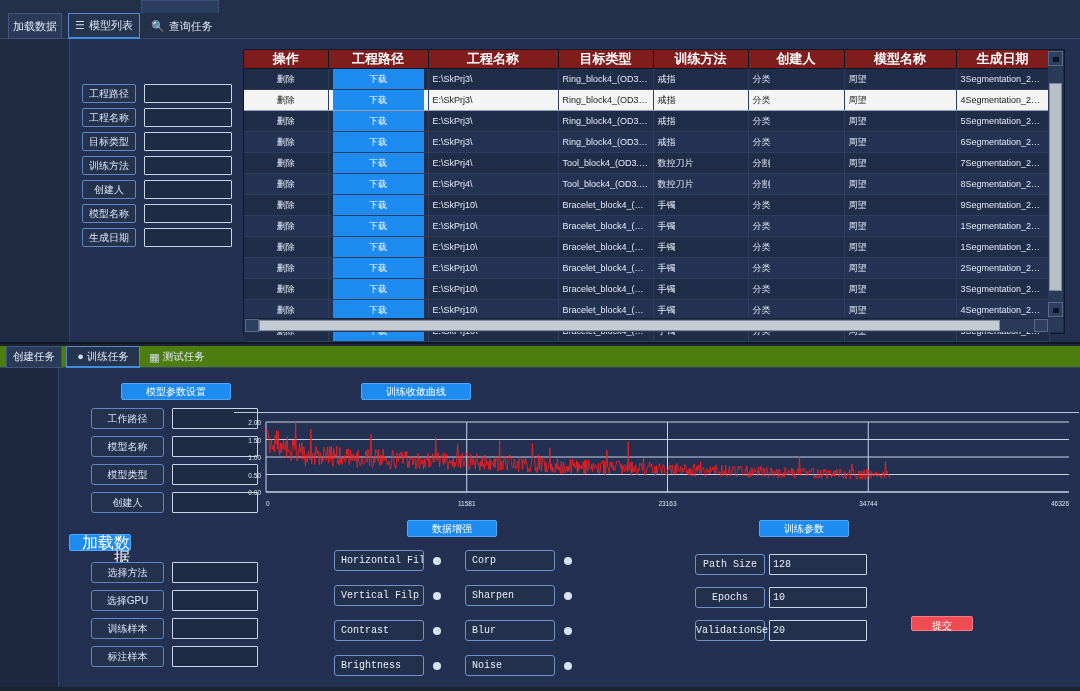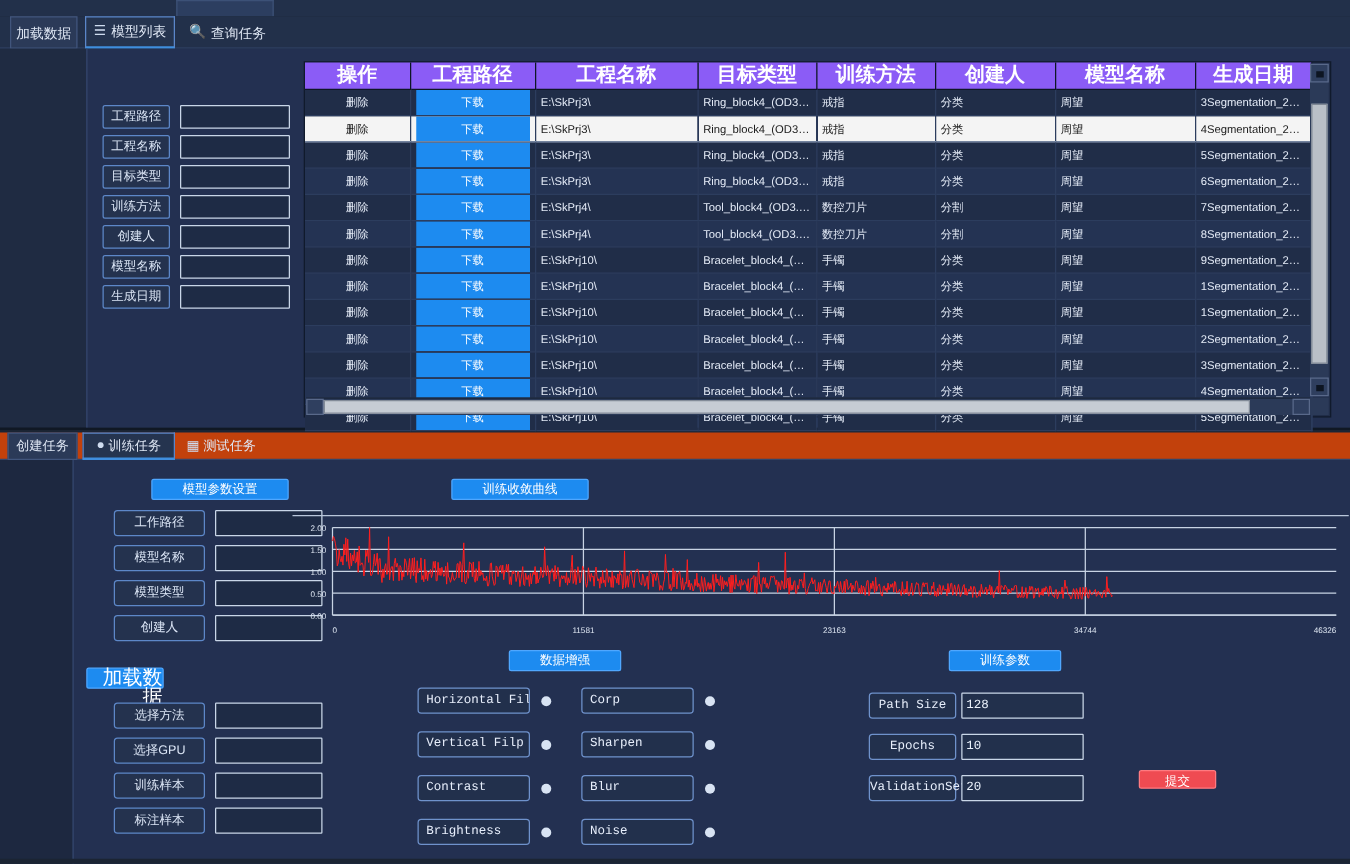--- a/index.html
+++ b/index.html
@@ -77,21 +77,21 @@
   }
 
   
   .tablewrap {
     position: absolute; left: 173px; top: 10px; width: 822px; height: 285px;
     border: 1px solid #101a2c;
     background: #202d48;
   }
   table.grid { border-collapse: collapse; width: 805px; table-layout: fixed; }
   table.grid th {
-    background: #8b5cf6; color: #ffffff; font-size: 16px; font-weight: bold;
+    background: #7f1d1d; color: #ffffff; font-size: 13px; font-weight: bold;
     height: 17px; border-right: 1px solid #0e1626; border-bottom: 1px solid #0e1626;
     text-align: center; white-space: nowrap;
   }
   table.grid td {
     height: 20px; font-size: 9px; color: #e4ebf7;
     border-right: 1px solid #2c3d5e; border-bottom: 1px solid #2c3d5e;
     padding: 0 4px; white-space: nowrap; overflow: hidden; text-overflow: ellipsis;
   }
   table.grid tr.even td { background: #243353; }
   table.grid tr.odd  td { background: #202d48; }
@@ -148,21 +148,21 @@
     position: absolute; right: 1px; bottom: 1px; width: 15px; height: 14px; background: #2b3a58;
   }
 
   
   .lower {
     position: absolute; left: 0; top: 346px; width: 1080px; height: 345px;
     background: #1f2b42;
   }
   .lowtabbar {
     position: absolute; left: 0; top: 0; width: 1080px; height: 22px;
-    background: #c2410c; border-bottom: 1px solid #33456a;
+    background: #4d7c0f; border-bottom: 1px solid #33456a;
   }
   .ltab {
     position: absolute; top: 0; height: 22px;
     display: flex; align-items: center; justify-content: center; gap: 3px;
     font-size: 10.5px; color: #dfe7f4; white-space: nowrap; cursor: pointer; user-select: none;
   }
   .ltab.plain { background: #2b3a58; border: 1px solid #41557c; }
   .ltab.active { background: #25344f; border: 1px solid #5b86c9; border-bottom: 2px solid #3f8ede; }
   .ltab.ghost { background: transparent; border: none; }
   .ltab-create { left: 6px; width: 56px; }

